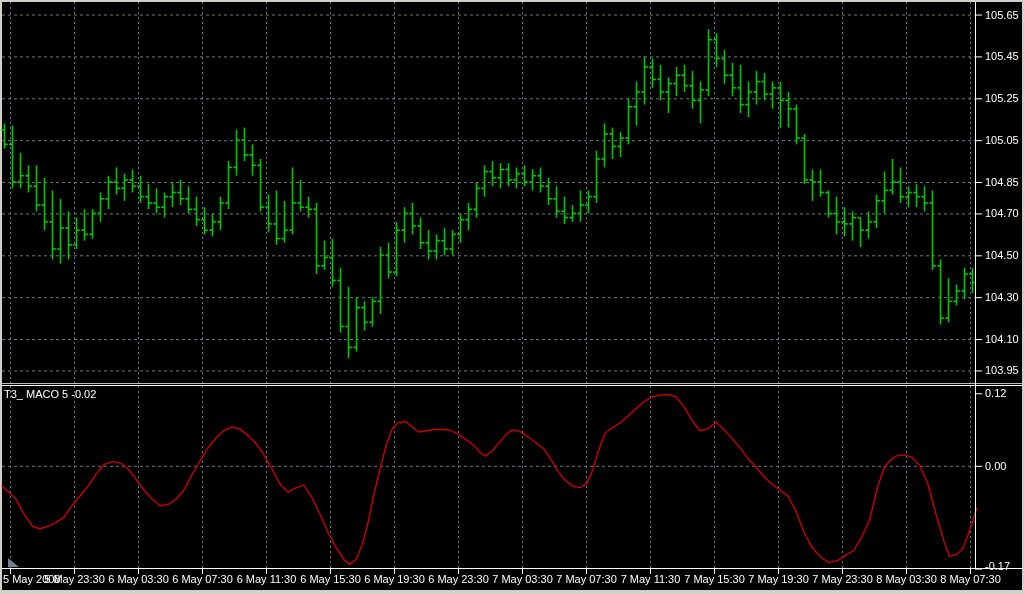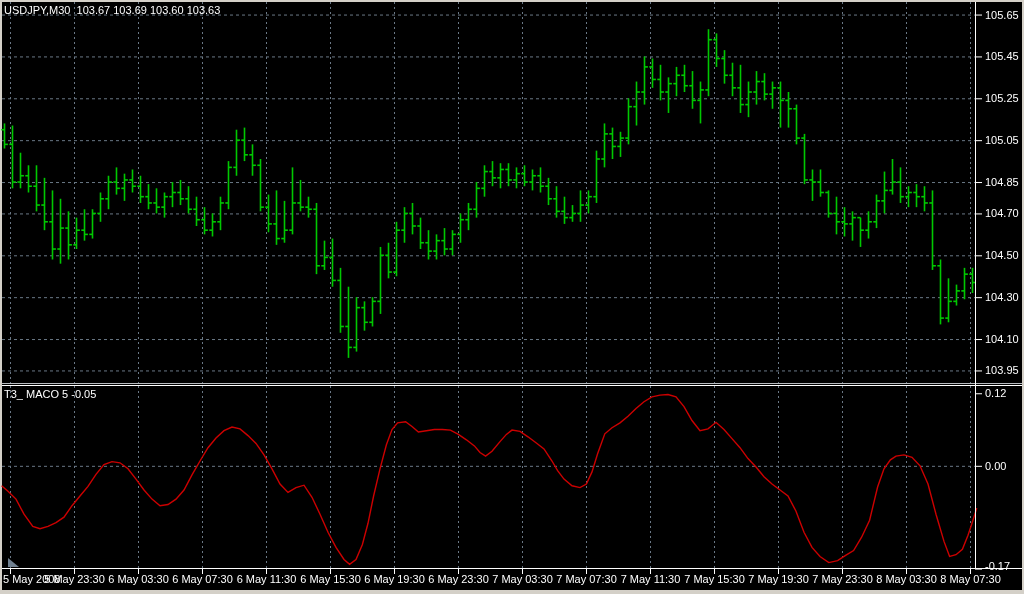--- a/index.html
+++ b/index.html
@@ -497,15 +497,14 @@
         <text x="778.5" y="583" fill="#ffffff" font-size="11px" font-family="&quot;Liberation Sans&quot;,sans-serif" text-anchor="middle">7 May 19:30</text>
         <line x1="842.5" y1="569" x2="842.5" y2="574" stroke="#ffffff" stroke-width="1"></line>
         <text x="842.5" y="583" fill="#ffffff" font-size="11px" font-family="&quot;Liberation Sans&quot;,sans-serif" text-anchor="middle">7 May 23:30</text>
         <line x1="906.5" y1="569" x2="906.5" y2="574" stroke="#ffffff" stroke-width="1"></line>
         <text x="906.5" y="583" fill="#ffffff" font-size="11px" font-family="&quot;Liberation Sans&quot;,sans-serif" text-anchor="middle">8 May 03:30</text>
         <line x1="970.5" y1="569" x2="970.5" y2="574" stroke="#ffffff" stroke-width="1"></line>
         <text x="970.5" y="583" fill="#ffffff" font-size="11px" font-family="&quot;Liberation Sans&quot;,sans-serif" text-anchor="middle">8 May 07:30</text>
       </g>
       <path d="M8,567 L8,558 L19,567 Z" fill="#708090"></path>
     </svg>
-  <div id="symbolTitle" class="overlay">USDJPY,M30  103.67 103.69 103.60 103.63</div>
-  <div id="indTitle" class="overlay">T3_ MACO 5 -0.05</div>
+  <div id="indTitle" class="overlay">T3_ MACO 5 -0.02</div>
 </div>
 
 </body></html>

